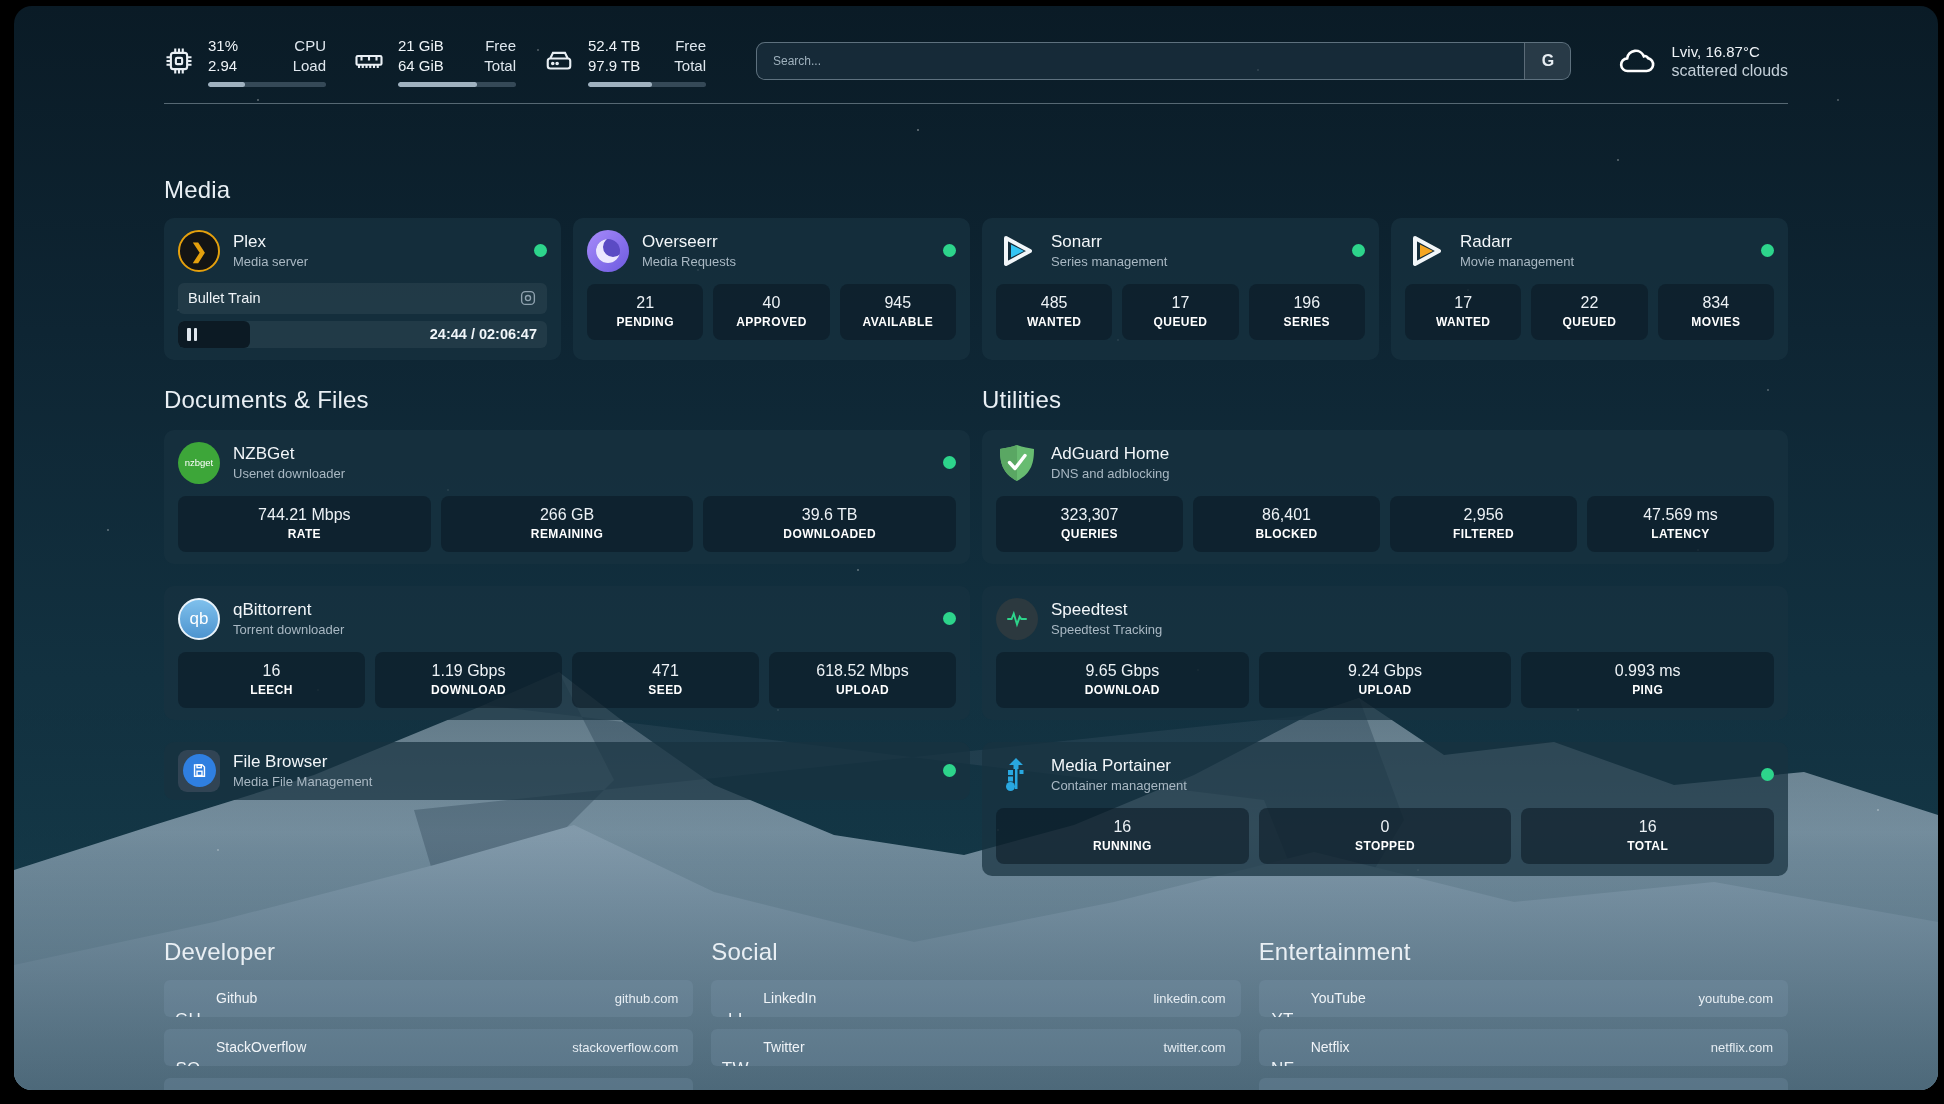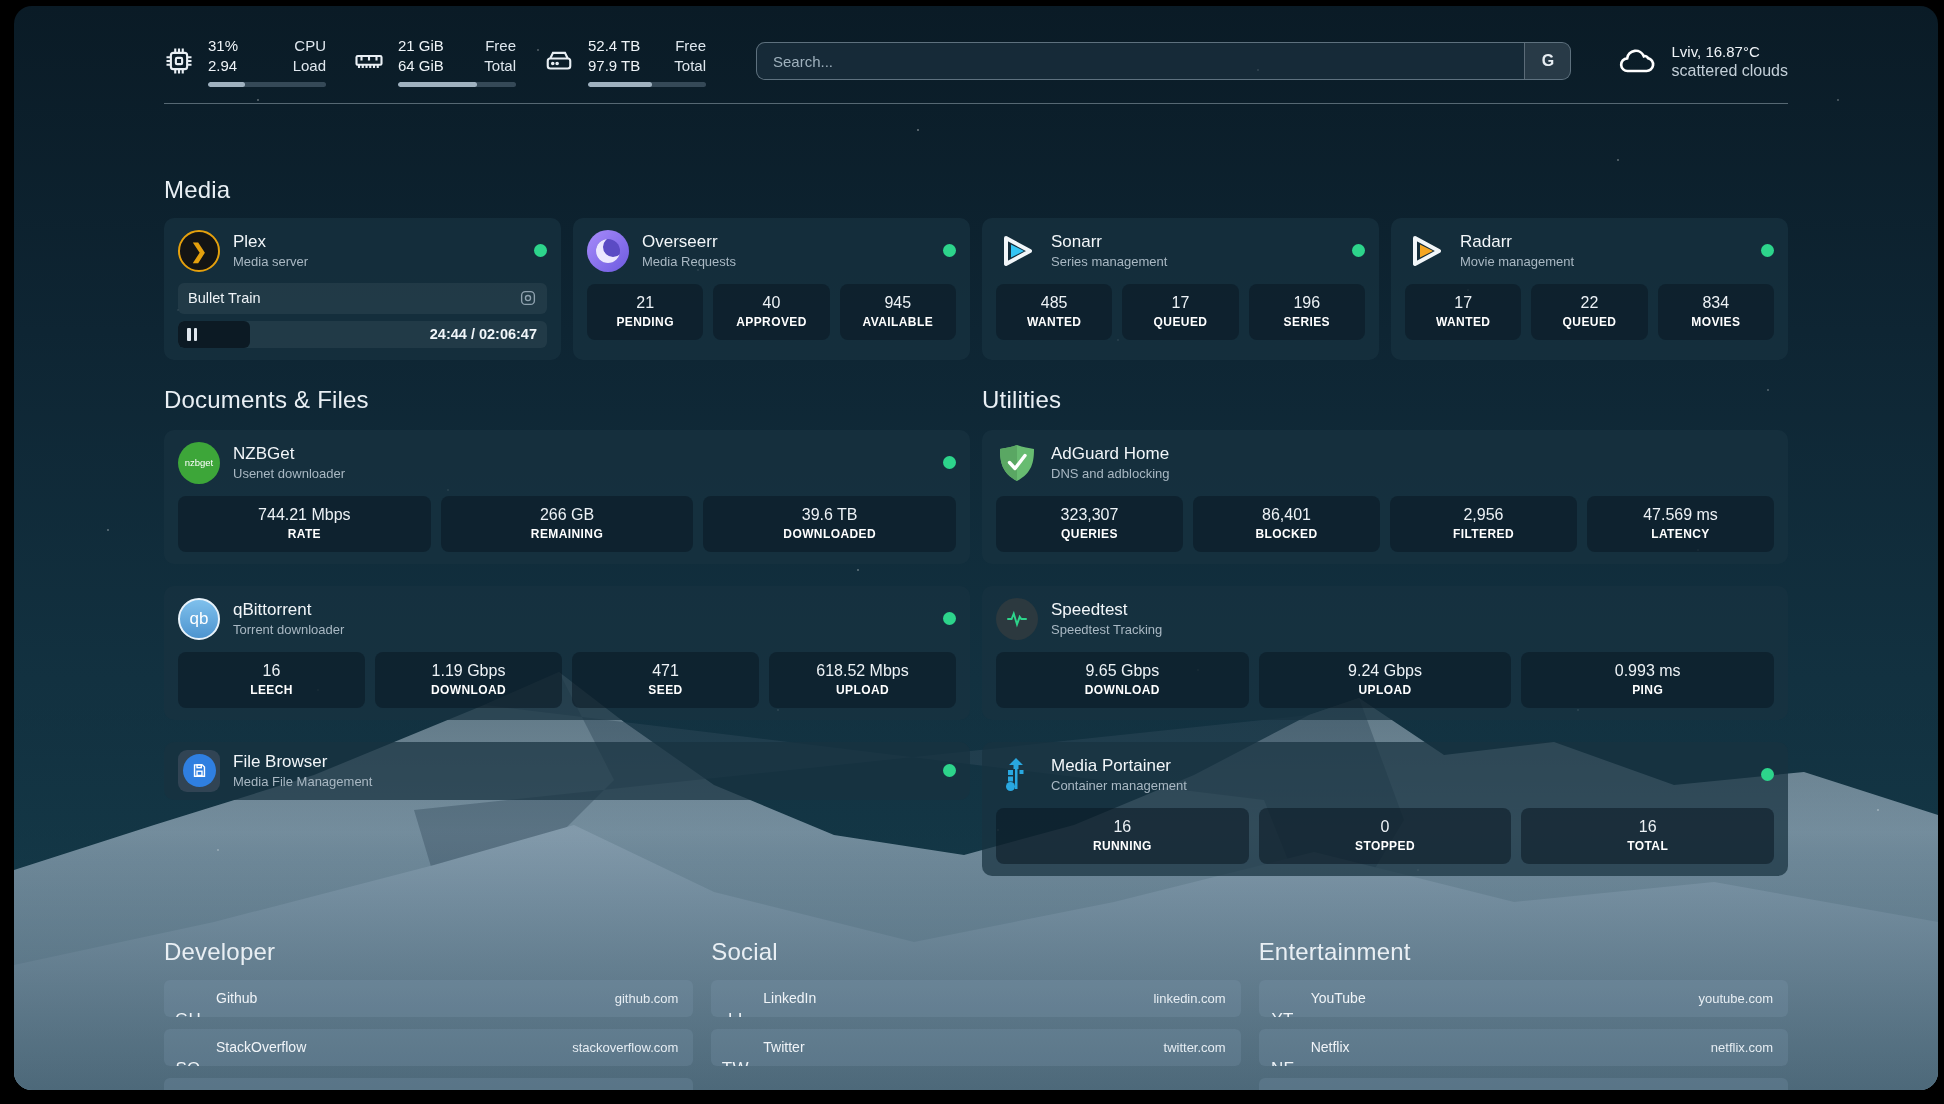--- a/index.html
+++ b/index.html
@@ -49,21 +49,21 @@
   .stat-icon { width:30px; height:30px; flex:none; color:#e9eff4; }
   .stat-body { display:flex; flex-direction:column; }
   .stat-rows { display:flex; gap:22px; font-size:15px; color:#eef3f7; line-height:1.35; }
   .stat-col-val { min-width:58px; }
   .stat-col-lab { min-width:38px; text-align:right; color:#dfe7ee; }
   .stat-track { margin-top:5px; height:5px; border-radius:3px; background:rgba(90,110,125,.55); overflow:hidden; }
   .stat-fill { height:100%; border-radius:3px; background:#9fb1bf; }
 
   .searchbar { flex:1; max-width:990px; height:38px; margin-left:22px; display:flex; align-items:stretch;
     background:rgba(30,52,66,.6); border:1px solid rgba(185,200,212,.45); border-radius:9px; overflow:hidden; }
-  .searchbar input { flex:1; background:transparent; border:none; outline:none; color:#e8eef3; font-size:15px; padding:12px 16px; font-family:"Liberation Sans",sans-serif; }
+  .searchbar input { flex:1; background:transparent; border:none; outline:none; color:#e8eef3; font-size:12px; padding:12px 16px; font-family:"Liberation Sans",sans-serif; }
   .searchbar input::placeholder { color:#9fb1bd; }
   .search-engine { width:46px; display:flex; align-items:center; justify-content:center;
     background:rgba(255,255,255,.08); border-left:1px solid rgba(185,200,212,.35);
     color:#e8eef3; font-size:16px; font-weight:bold; cursor:pointer; }
 
   .weather { display:flex; align-items:center; gap:14px; margin-left:18px; }
   .weather-icon { width:40px; height:40px; color:#fff; }
   .weather-main { font-size:15px; color:#f0f4f8; }
   .weather-sub { font-size:16px; color:#c3cfd8; margin-top:2px; }
 

